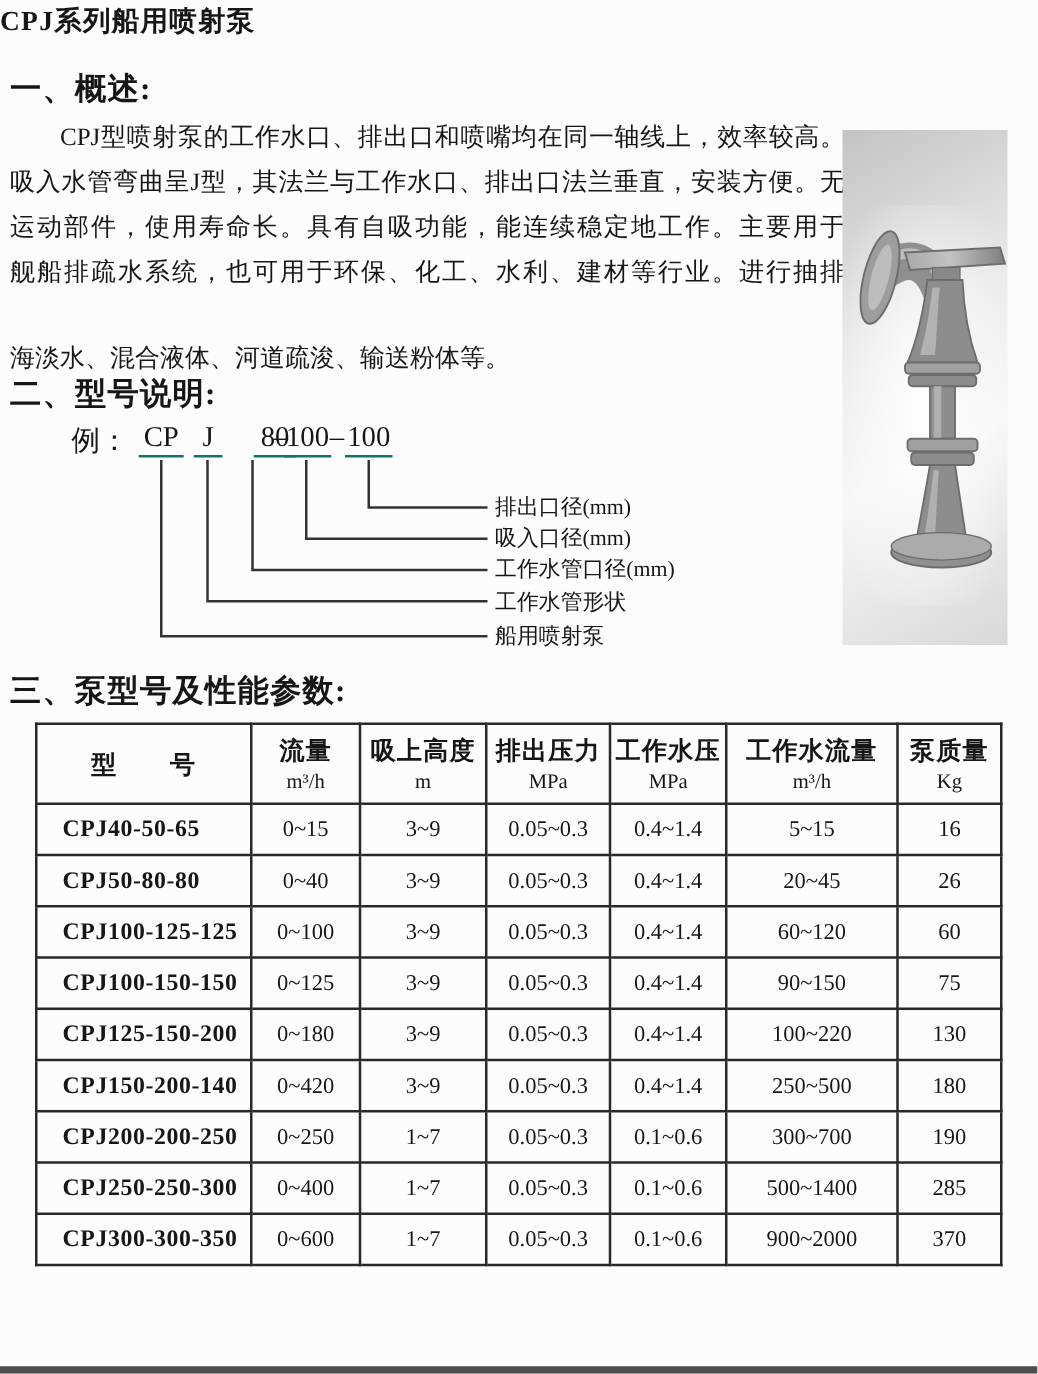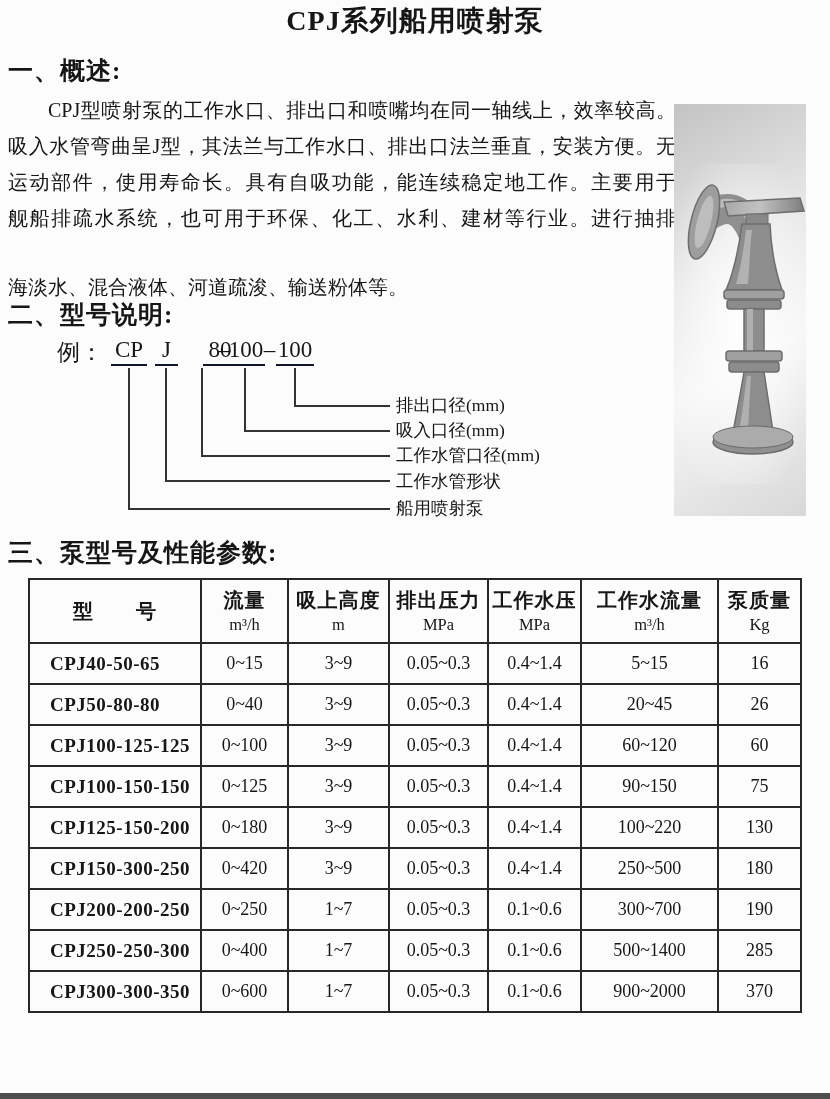--- a/index.html
+++ b/index.html
@@ -6,21 +6,21 @@
   html,body { width:830px; height:1099px; }
   body {
     position:relative;
     background:#fcfcfc;
     font-family:"Liberation Serif","DejaVu Serif",serif;
     color:#161616;
     overflow:hidden;
   }
   .page-title {
     position:absolute; top:2px; left:0; width:100%;
-    text-align:center; font-size:28px; font-weight:bold; letter-spacing:1px;
+    font-size:22px; font-weight:bold; letter-spacing:1px;
   }
   .sec-heading {
     position:absolute; left:8px;
     font-size:25px; font-weight:bold; letter-spacing:1px;
   }
   #h-overview { top:54px; }
   #h-model   { top:298px; }
   #h-specs   { top:536px; }
 
   
@@ -36,21 +36,21 @@
     background:linear-gradient(150deg,#c3c3c3 0%,#e9e9e9 38%,#f6f6f6 62%,#d8d8d8 100%);
   }
   .figure svg { width:100%; height:100%; display:block; }
 
   
   .diagram { position:absolute; left:0; top:335px; width:620px; height:192px; }
   .ex-label { position:absolute; left:57px; top:2px; font-size:23px; }
   .seg {
     position:absolute; top:0; height:31px; line-height:29px;
     text-align:center; font-size:23px;
-    border-bottom:2px solid #0f172a;
+    border-bottom:2px solid #0f766e;
   }
   .seg.dash { border-bottom:none; }
   #seg-cp   { left:111px; width:36px; }
   #seg-j    { left:155px; width:23px; }
   #seg-80   { left:203px; width:34px; }
   #seg-d1   { left:219px; width:9px;  }
   #seg-100a { left:227px; width:38px; }
   #seg-d2   { left:263px; width:13px; }
   #seg-100b { left:276px; width:38px; }
   .connectors { position:absolute; left:0; top:33px; width:620px; height:155px; }
@@ -250,21 +250,21 @@
     <tr>
       <td class="model">CPJ125-150-200</td>
       <td class="val">0~180</td>
       <td class="val">3~9</td>
       <td class="val">0.05~0.3</td>
       <td class="val">0.4~1.4</td>
       <td class="val">100~220</td>
       <td class="val">130</td>
     </tr>
     <tr>
-      <td class="model">CPJ150-300-250</td>
+      <td class="model">CPJ150-200-140</td>
       <td class="val">0~420</td>
       <td class="val">3~9</td>
       <td class="val">0.05~0.3</td>
       <td class="val">0.4~1.4</td>
       <td class="val">250~500</td>
       <td class="val">180</td>
     </tr>
     <tr>
       <td class="model">CPJ200-200-250</td>
       <td class="val">0~250</td>

